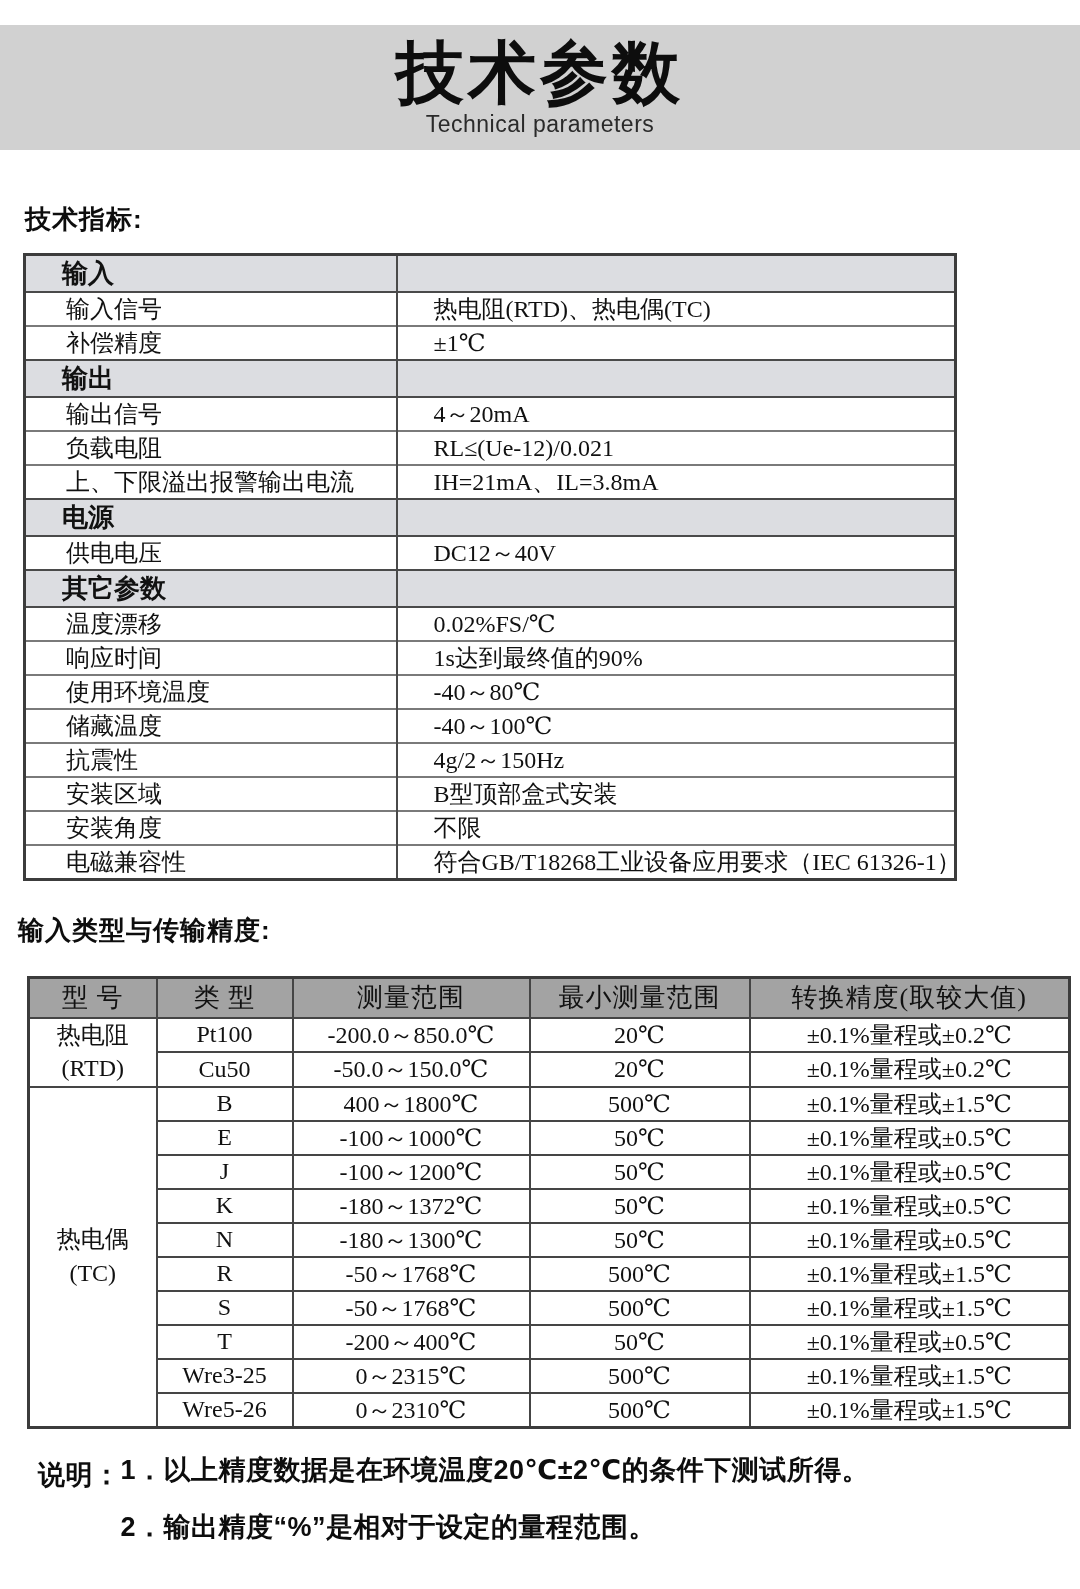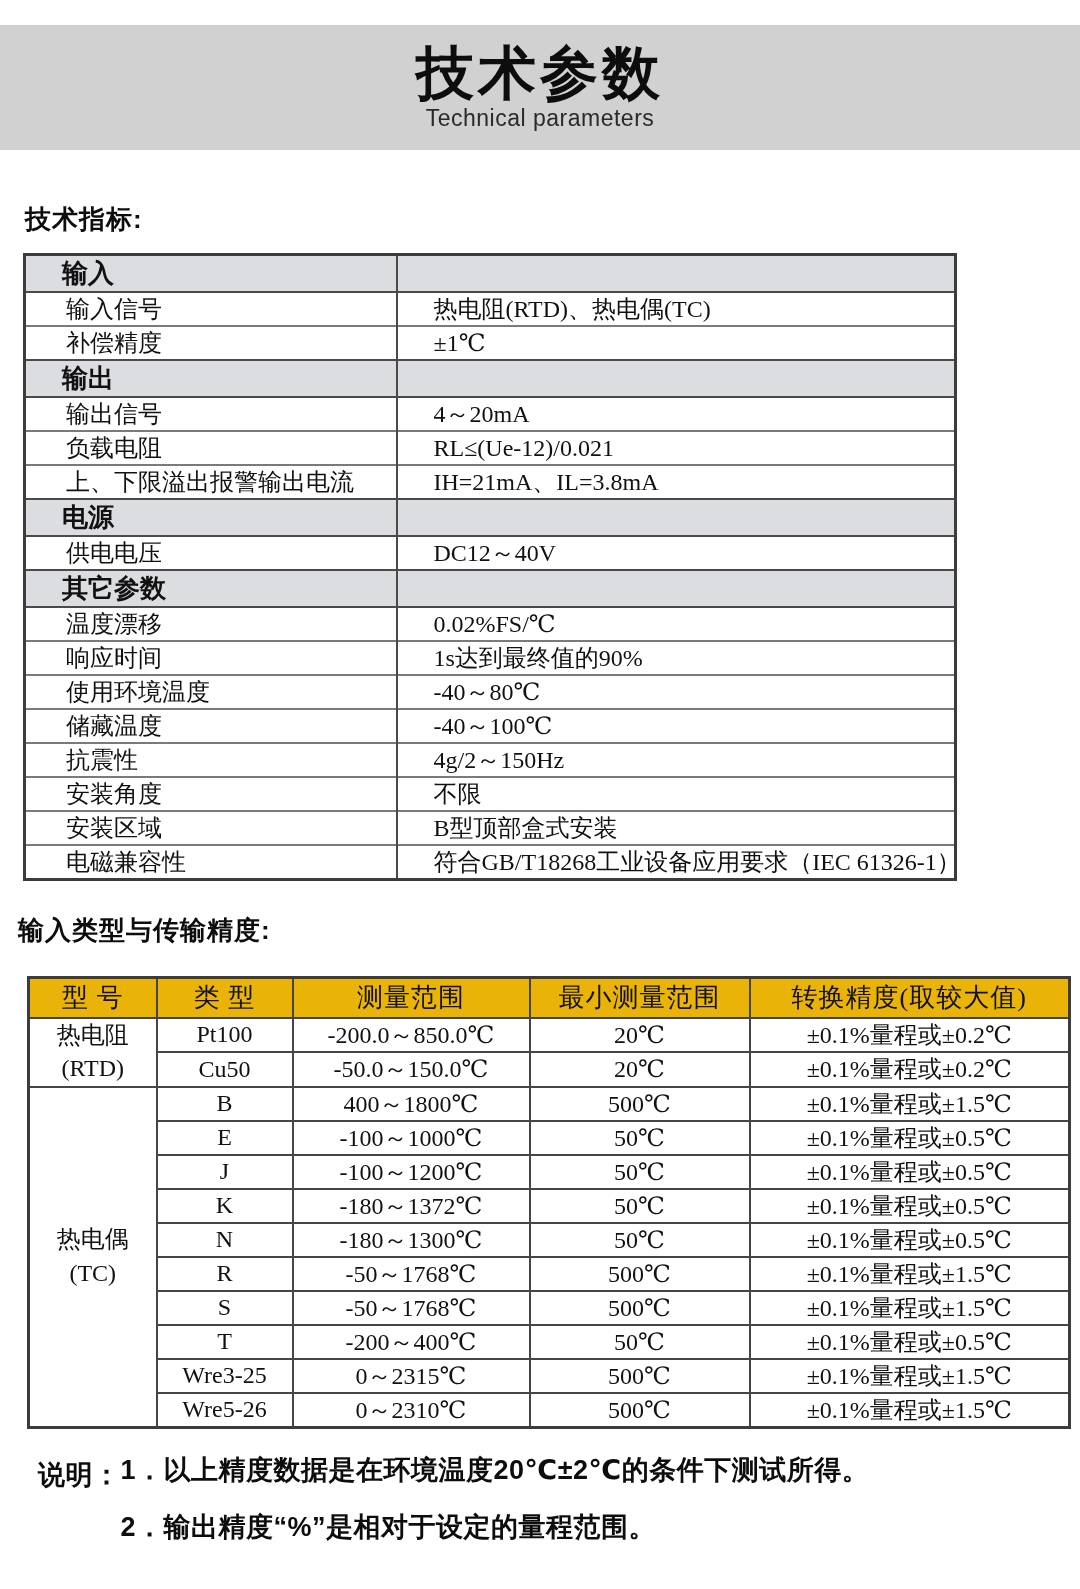--- a/index.html
+++ b/index.html
@@ -14,21 +14,21 @@
 
   
   .header-band {
     margin-top: 25px;
     height: 125px;
     background: #d1d1d1;
     display: flex; flex-direction: column;
     align-items: center; justify-content: center;
   }
   .page-title {
-    font-size: 58px; font-weight: 800; letter-spacing: 4px;
+    font-size: 68px; font-weight: 800; letter-spacing: 4px;
     color: #0d0d0d; line-height: 1.05;
   }
   .page-subtitle {
     font-size: 23px; font-weight: 400; color: #2a2a2a;
     margin-top: 2px; letter-spacing: 0.5px;
   }
 
   
   .sec-heading {
     font-size: 26px; font-weight: 700; color: #0d0d0d;
@@ -73,21 +73,21 @@
     text-align: center;
   }
   .acc-table th, .acc-table td {
     border: 2px solid #454545;
     vertical-align: middle;
     font-weight: 400;
     overflow: hidden; white-space: nowrap;
   }
   .acc-table thead tr { height: 40px; }
   .acc-table thead th {
-    background: #eab308;
+    background: #a3a3a3;
     font-size: 26px; letter-spacing: 1px;
   }
   .acc-table .group-cell span { display: block; line-height: 1.4; }
   .col-model { width: 128px; }
   .col-type  { width: 136px; }
   .col-range { width: 237px; }
   .col-min   { width: 220px; }
   .col-acc   { width: 320px; }
 
   
@@ -166,26 +166,26 @@
     </tr>
     <tr>
       <td class="c-label">储藏温度</td>
       <td class="c-value">-40～100℃</td>
     </tr>
     <tr>
       <td class="c-label">抗震性</td>
       <td class="c-value">4g/2～150Hz</td>
     </tr>
     <tr>
+      <td class="c-label">安装区域</td>
+      <td class="c-value">B型顶部盒式安装</td>
+    </tr>
+    <tr>
       <td class="c-label">安装角度</td>
       <td class="c-value">不限</td>
-    </tr>
-    <tr>
-      <td class="c-label">安装区域</td>
-      <td class="c-value">B型顶部盒式安装</td>
     </tr>
     <tr>
       <td class="c-label">电磁兼容性</td>
       <td class="c-value">符合GB/T18268工业设备应用要求（IEC 61326-1）</td>
     </tr>
   </tbody>
 </table>
 
 <div class="sec-heading second">输入类型与传输精度:</div>
 

